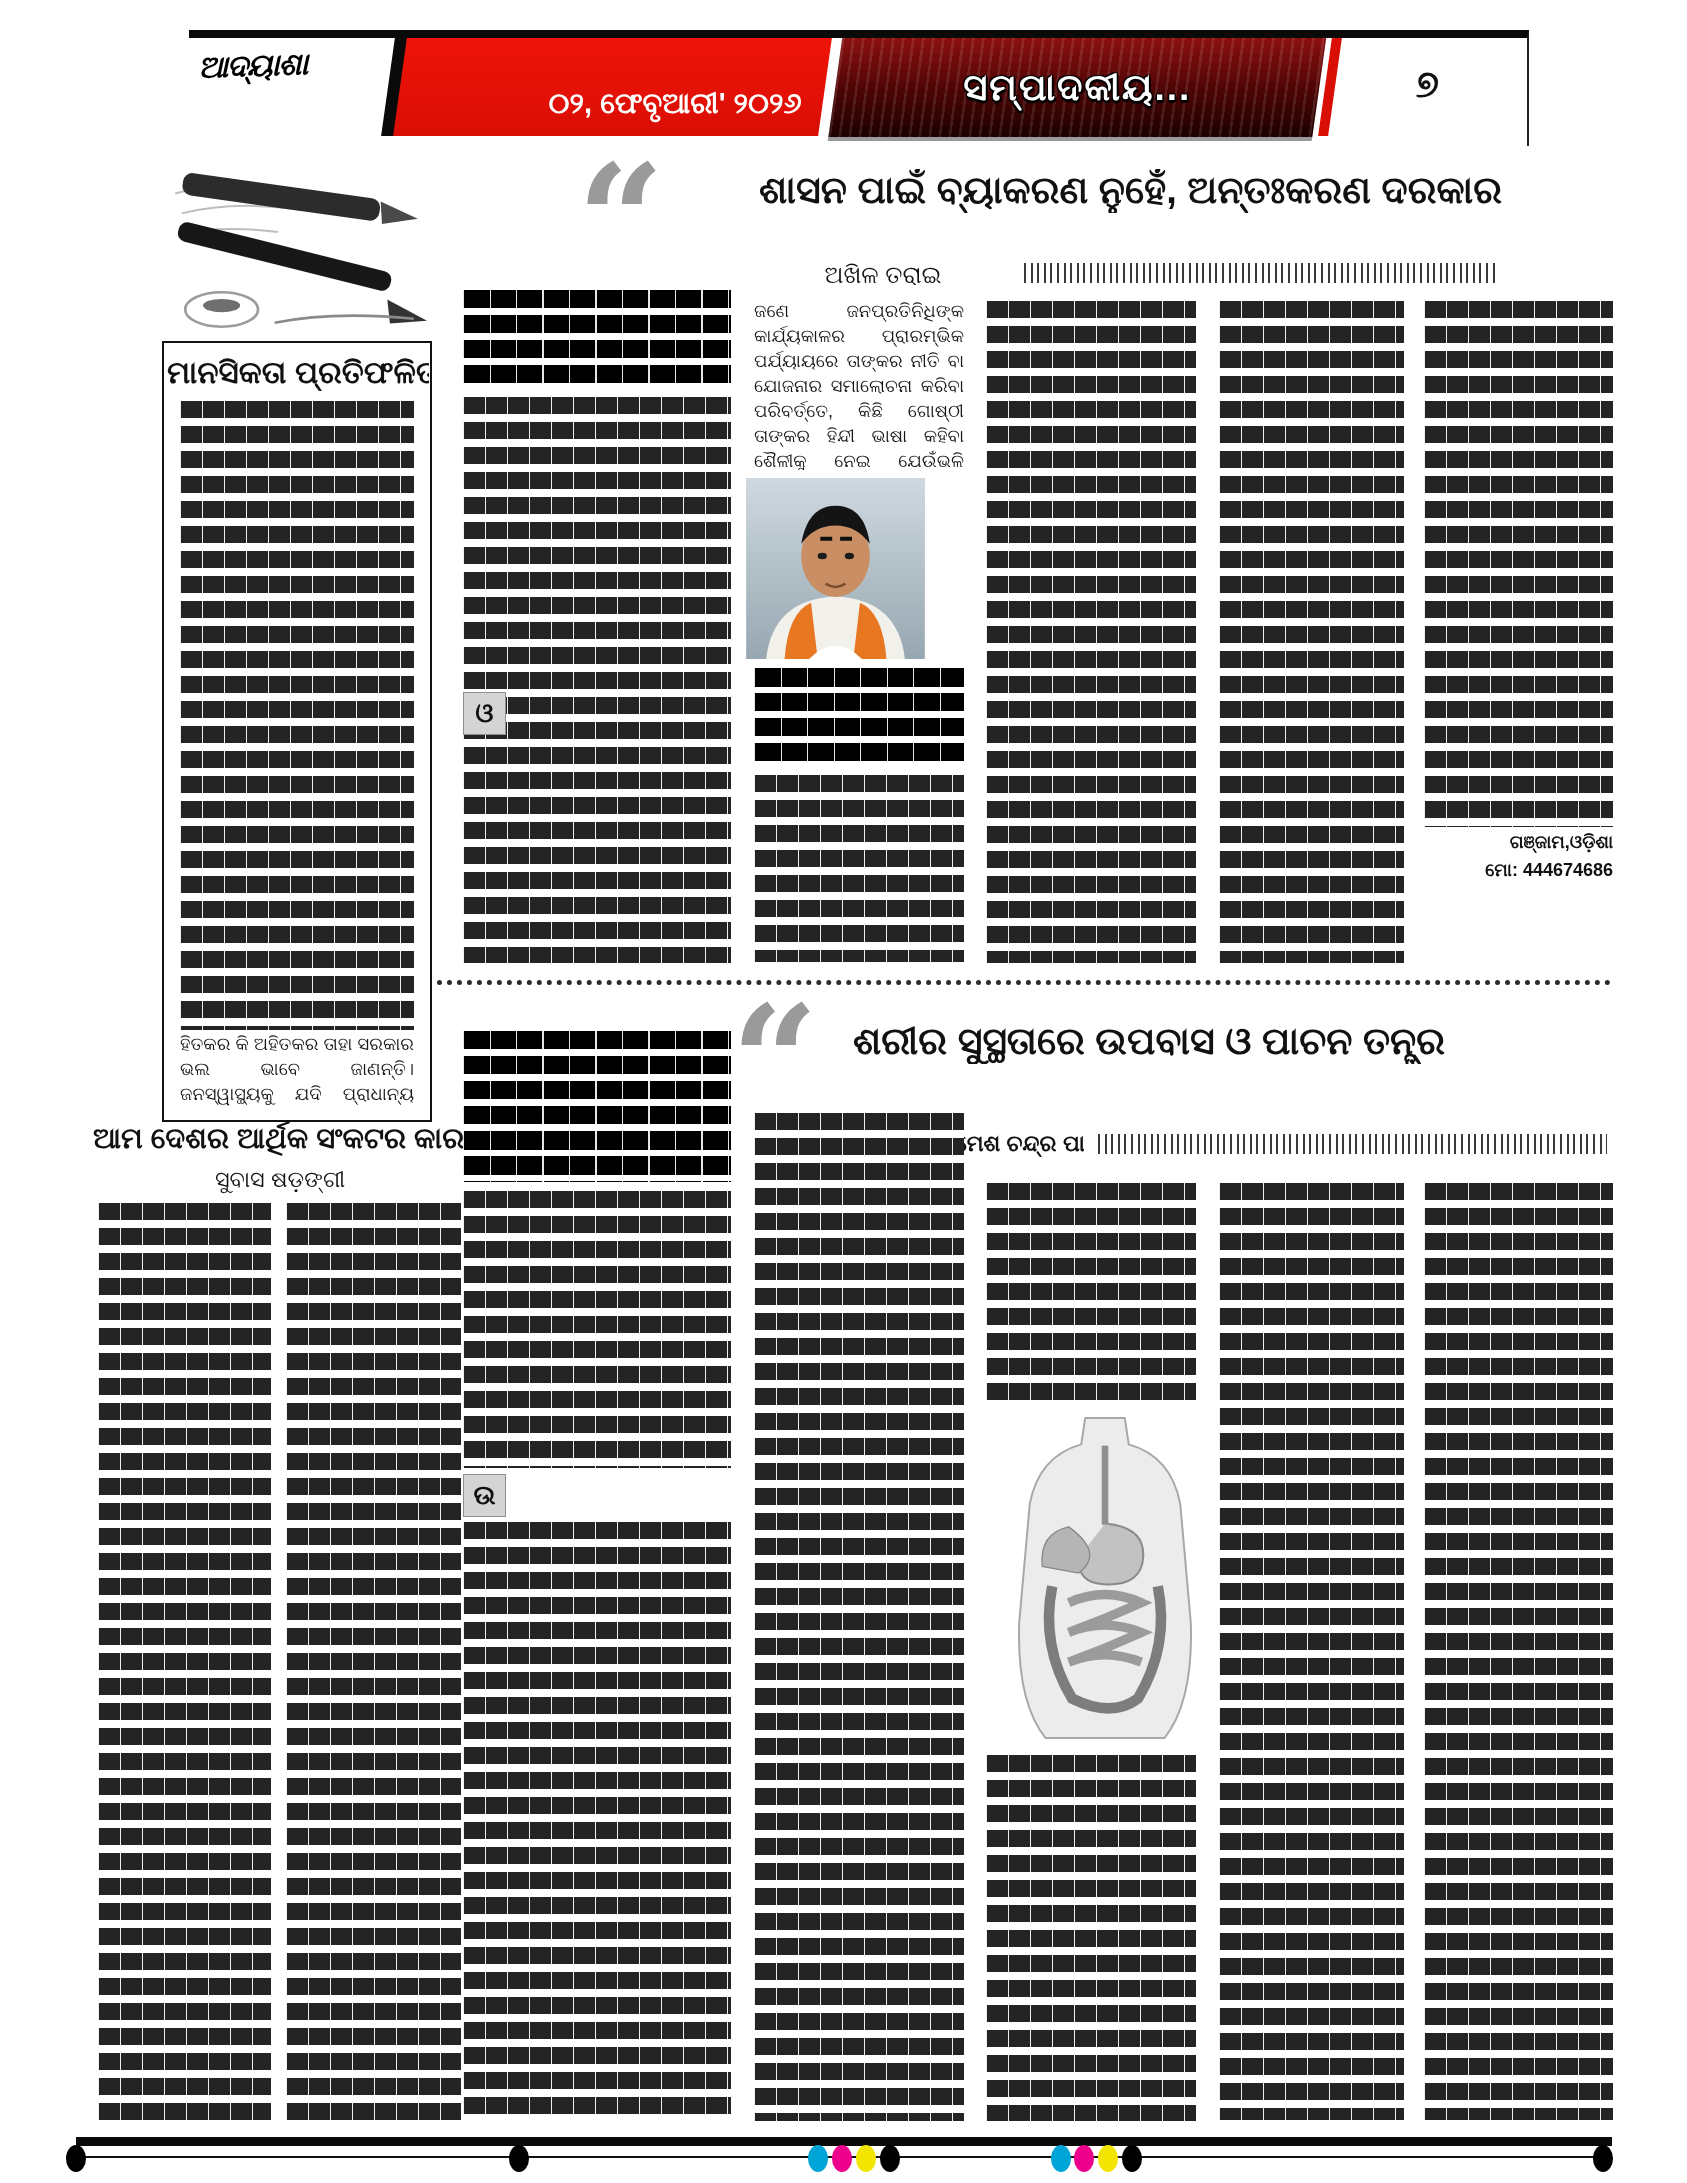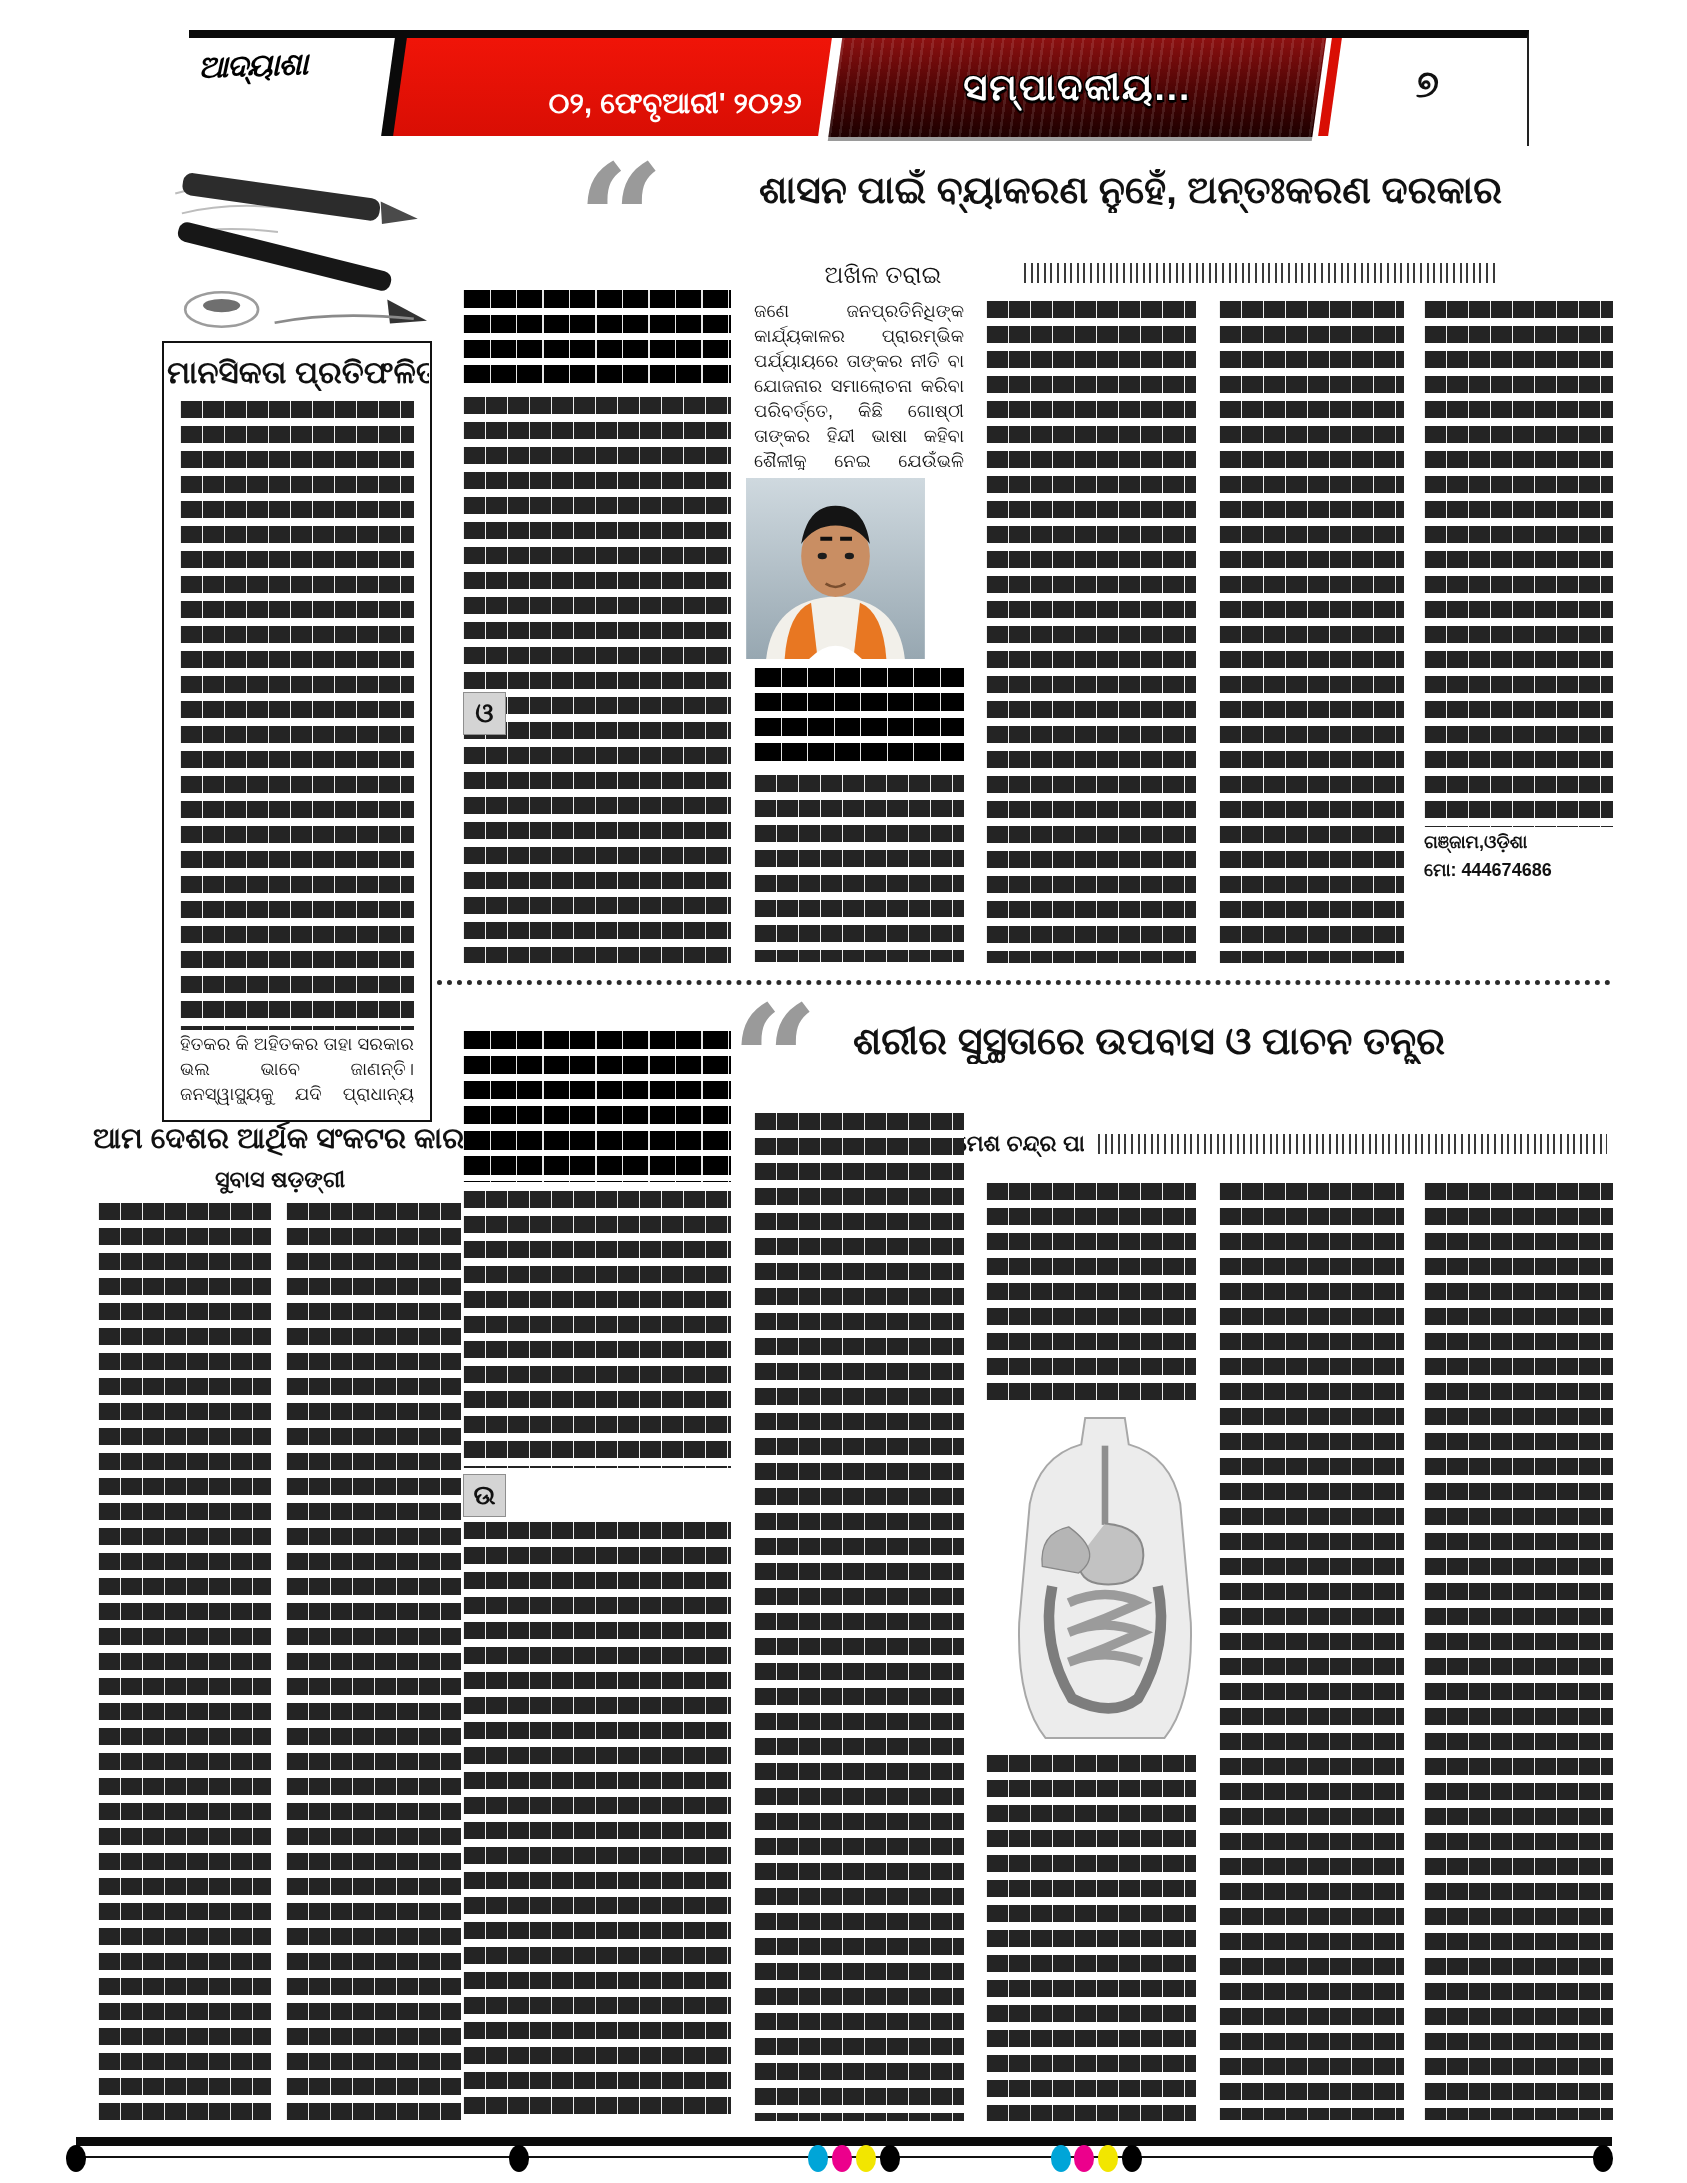--- a/index.html
+++ b/index.html
@@ -21,30 +21,30 @@
   
   .quote{font-family:"DejaVu Serif",serif;font-weight:bold;color:#9a9a9a;line-height:.8;}
   .q1{left:577px;top:159px;font-size:152px;}
   .q2{left:731px;top:1000px;font-size:152px;}
   .h1{left:688px;top:169px;width:814px;text-align:right;font-size:38px;font-weight:bold;white-space:nowrap;overflow:hidden;}
   .by1{left:754px;top:261px;width:258px;text-align:center;font-size:24px;font-weight:normal;white-space:nowrap;overflow:hidden;}
   .bars{height:20px;background:repeating-linear-gradient(90deg,#3a3a3a 0 2px,rgba(0,0,0,0) 2px 6.6px);}
   .bars1{left:1024px;top:263px;width:471px;}
   .hbox-head{left:167px;top:355px;width:262px;text-align:center;font-size:31px;font-weight:bold;white-space:nowrap;overflow:hidden;}
   .h2{left:93px;top:1122px;width:374px;text-align:center;font-size:29px;font-weight:bold;white-space:nowrap;overflow:hidden;}
-  .by2{left:93px;top:1167px;width:374px;text-align:center;font-size:22.5px;font-weight:bold;}
+  .by2{left:93px;top:1167px;width:374px;text-align:center;font-size:22.5px;font-weight:normal;}
   .h3{left:853px;top:1020px;width:615px;text-align:left;font-size:38px;font-weight:bold;white-space:nowrap;overflow:hidden;}
   .by3{left:859px;top:1131px;width:225px;font-size:22.5px;font-weight:bold;white-space:nowrap;overflow:hidden;}
   .bars3{left:1098px;top:1134px;width:509px;}
   
   .greek{background-image:repeating-linear-gradient(90deg,rgba(255,255,255,.92) 0 1.3px,rgba(0,0,0,0) 1.3px 22px),repeating-linear-gradient(180deg,#242424 0 17px,#ffffff 17px 25px);}
   .greek.bold{background-image:repeating-linear-gradient(90deg,rgba(255,255,255,.9) 0 1.3px,rgba(0,0,0,0) 1.3px 26.5px),repeating-linear-gradient(180deg,#000 0 18.5px,#ffffff 18.5px 25px);}
   .excerpt{font-size:18px;line-height:25px;text-align:justify;overflow:hidden;color:#161616;}
   .dropbox{width:41px;height:41px;background:#d4d4d4;border:0.7px solid #8f8f8f;display:flex;align-items:center;justify-content:center;font-size:26.5px;font-weight:bold;}
-  .signline{font-size:18px;font-weight:bold;white-space:nowrap;overflow:hidden;}
+  .signline{font-size:18px;font-weight:bold;text-align:right;white-space:nowrap;overflow:hidden;}
   .boxed{left:162px;top:341px;width:270px;height:781px;border:2.6px double #111;box-sizing:border-box;}
   .divider{left:437px;top:980px;width:1174px;border-top:5.3px dotted #2a2a2a;}
   
   .foot-rule{left:76px;top:2137px;width:1536px;height:8.6px;background:#0a0a0a;}
   .foot-line{left:76px;top:2156px;width:1536px;height:2px;background:#111;}
   .dot{width:20px;height:26.5px;border-radius:50%;top:2145px;}
   .k{background:#000;} .c{background:#00a5d8;} .m{background:#ec008c;} .y{background:#f2e600;}
 </style>
 </head>
 <body>

